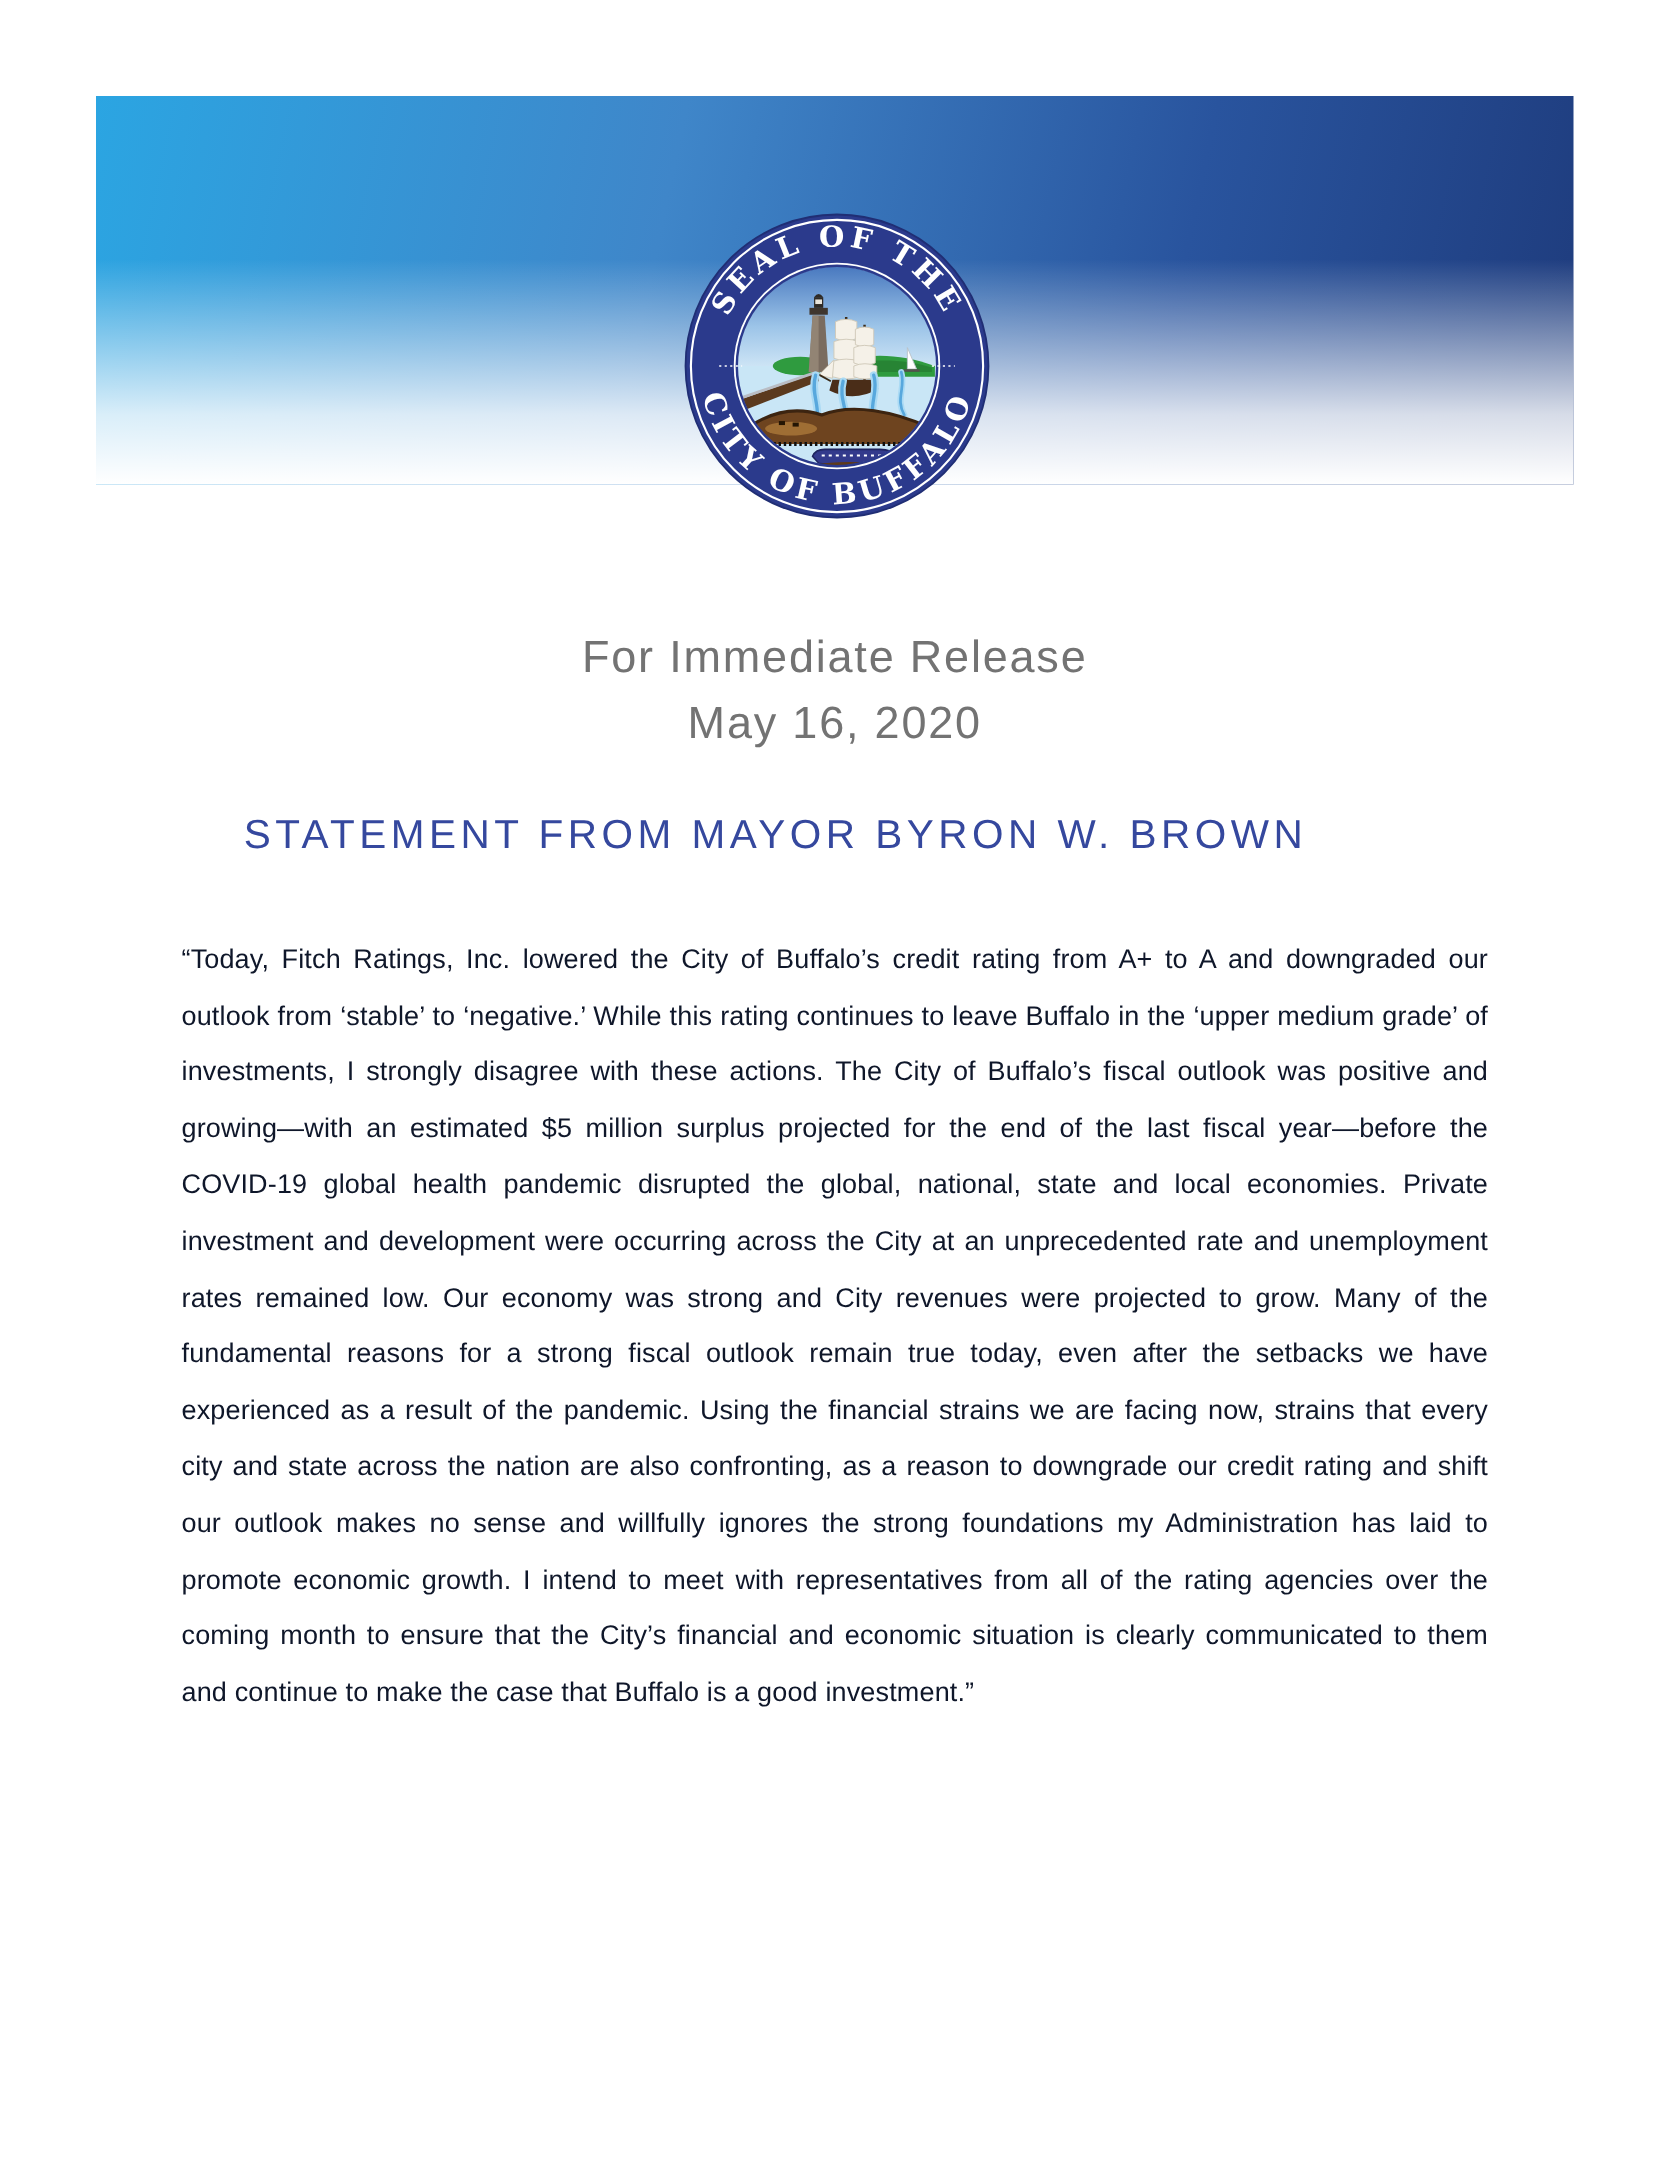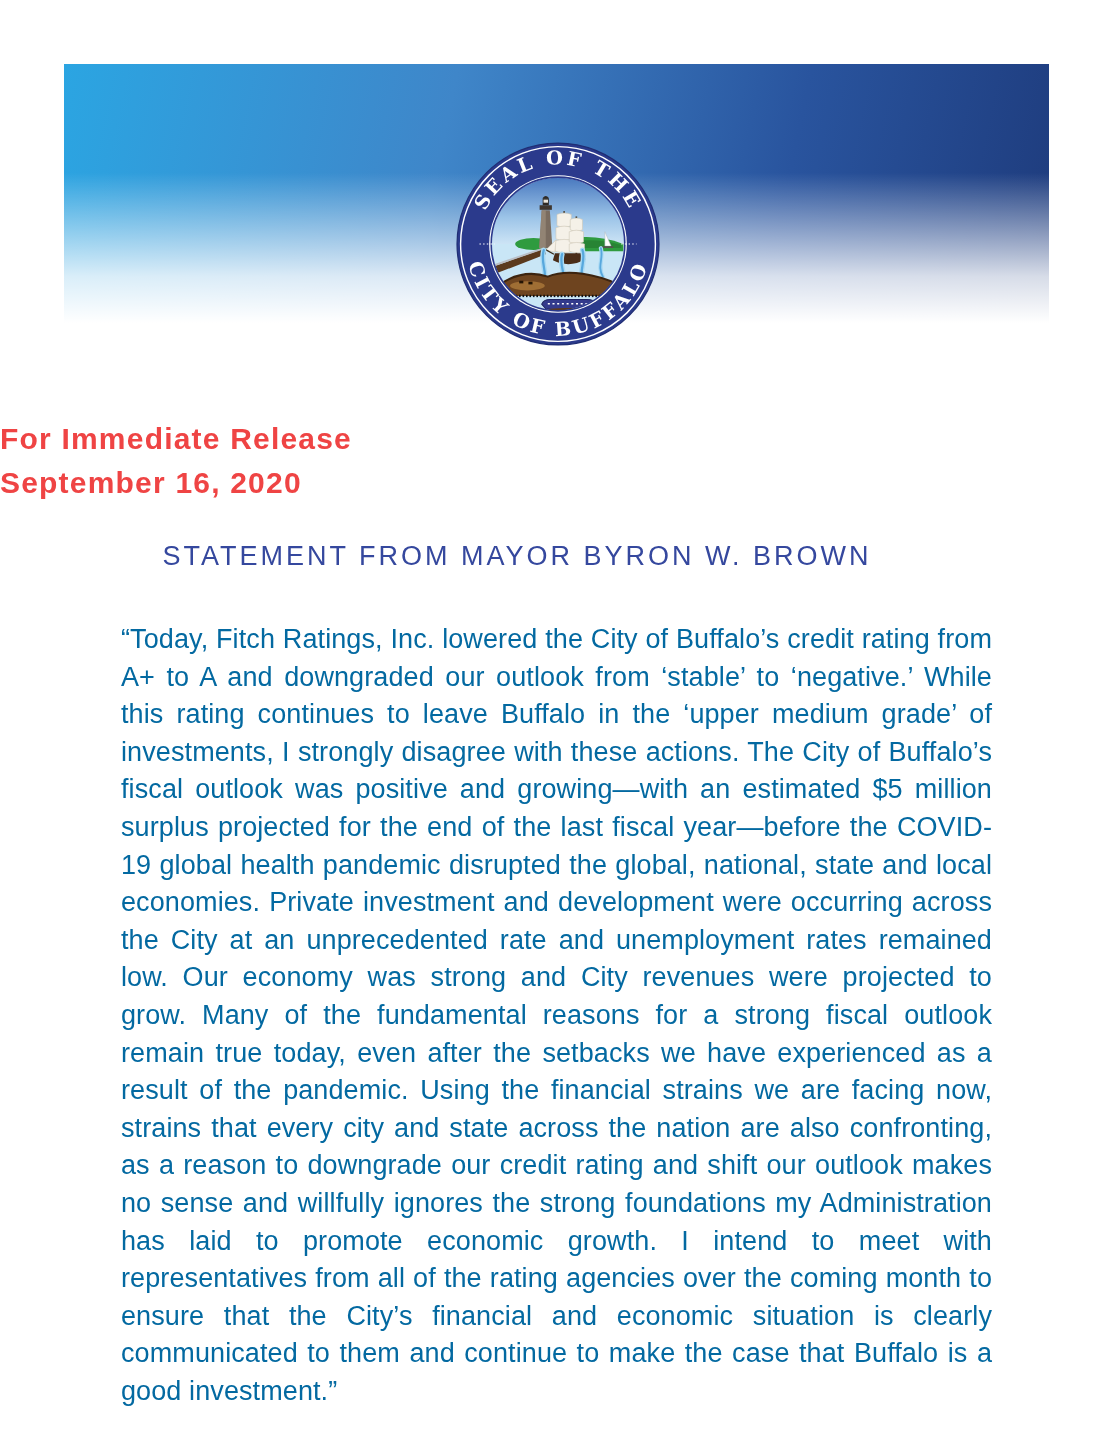--- a/index.html
+++ b/index.html
@@ -27,45 +27,46 @@
     left: 456px;
     top: 142px;
     width: 204px;
     height: 204px;
   }
   .release-block {
     position: absolute;
     left: 0;
     top: 417px;
     width: 1113px;
-    color: #ef4444;
+    text-align: center;
+    color: #737373;
     font-size: 30px;
-    font-weight: 700;
+    font-weight: 400;
     letter-spacing: 1.2px;
     line-height: 44px;
   }
   .headline {
     position: absolute;
     left: 0;
     top: 540px;
     width: 1034px;
     text-align: center;
     color: #35489e;
     font-size: 27px;
     font-weight: 400;
     letter-spacing: 3px;
     line-height: 32px;
   }
   .body-text {
     position: absolute;
     left: 121px;
     top: 621px;
     width: 871px;
-    color: #0369a1;
-    font-size: 27px;
+    color: #0f172a;
+    font-size: 18px;
     font-weight: 400;
     line-height: 37.6px;
     text-align: justify;
     letter-spacing: 0.1px;
   }
 </style>
 </head>
 <body>
 
 <div class="page">
@@ -156,20 +157,20 @@
     </text>
     <text font-family="DejaVu Serif, serif" font-size="19" font-weight="bold" fill="#ffffff" letter-spacing="3">
       <textPath href="#arcBottom" startOffset="50%" text-anchor="middle">CITY OF BUFFALO</textPath>
     </text>
     <line x1="23" y1="100" x2="38" y2="100" stroke="#ffffff" stroke-width="1.1" stroke-dasharray="1.4,2.2"></line>
     <line x1="162" y1="100" x2="177" y2="100" stroke="#ffffff" stroke-width="1.1" stroke-dasharray="1.4,2.2"></line>
   </svg>
 
   <div class="release-block">
     <div>For Immediate Release</div>
-    <div>September 16, 2020</div>
+    <div>May 16, 2020</div>
   </div>
 
   <h1 class="headline">STATEMENT FROM MAYOR BYRON W. BROWN</h1>
 
   <p class="body-text">“Today, Fitch Ratings, Inc. lowered the City of Buffalo’s credit rating from A+ to A and downgraded our outlook from ‘stable’ to ‘negative.’ While this rating continues to leave Buffalo in the ‘upper medium grade’ of investments, I strongly disagree with these actions. The City of Buffalo’s fiscal outlook was positive and growing—with an estimated $5 million surplus projected for the end of the last fiscal year—before the COVID-19 global health pandemic disrupted the global, national, state and local economies. Private investment and development were occurring across the City at an unprecedented rate and unemployment rates remained low. Our economy was strong and City revenues were projected to grow. Many of the fundamental reasons for a strong fiscal outlook remain true today, even after the setbacks we have experienced as a result of the pandemic. Using the financial strains we are facing now, strains that every city and state across the nation are also confronting, as a reason to downgrade our credit rating and shift our outlook makes no sense and willfully ignores the strong foundations my Administration has laid to promote economic growth. I intend to meet with representatives from all of the rating agencies over the coming month to ensure that the City’s financial and economic situation is clearly communicated to them and continue to make the case that Buffalo is a good investment.”</p>
 
 </div>
 
 </body></html>

